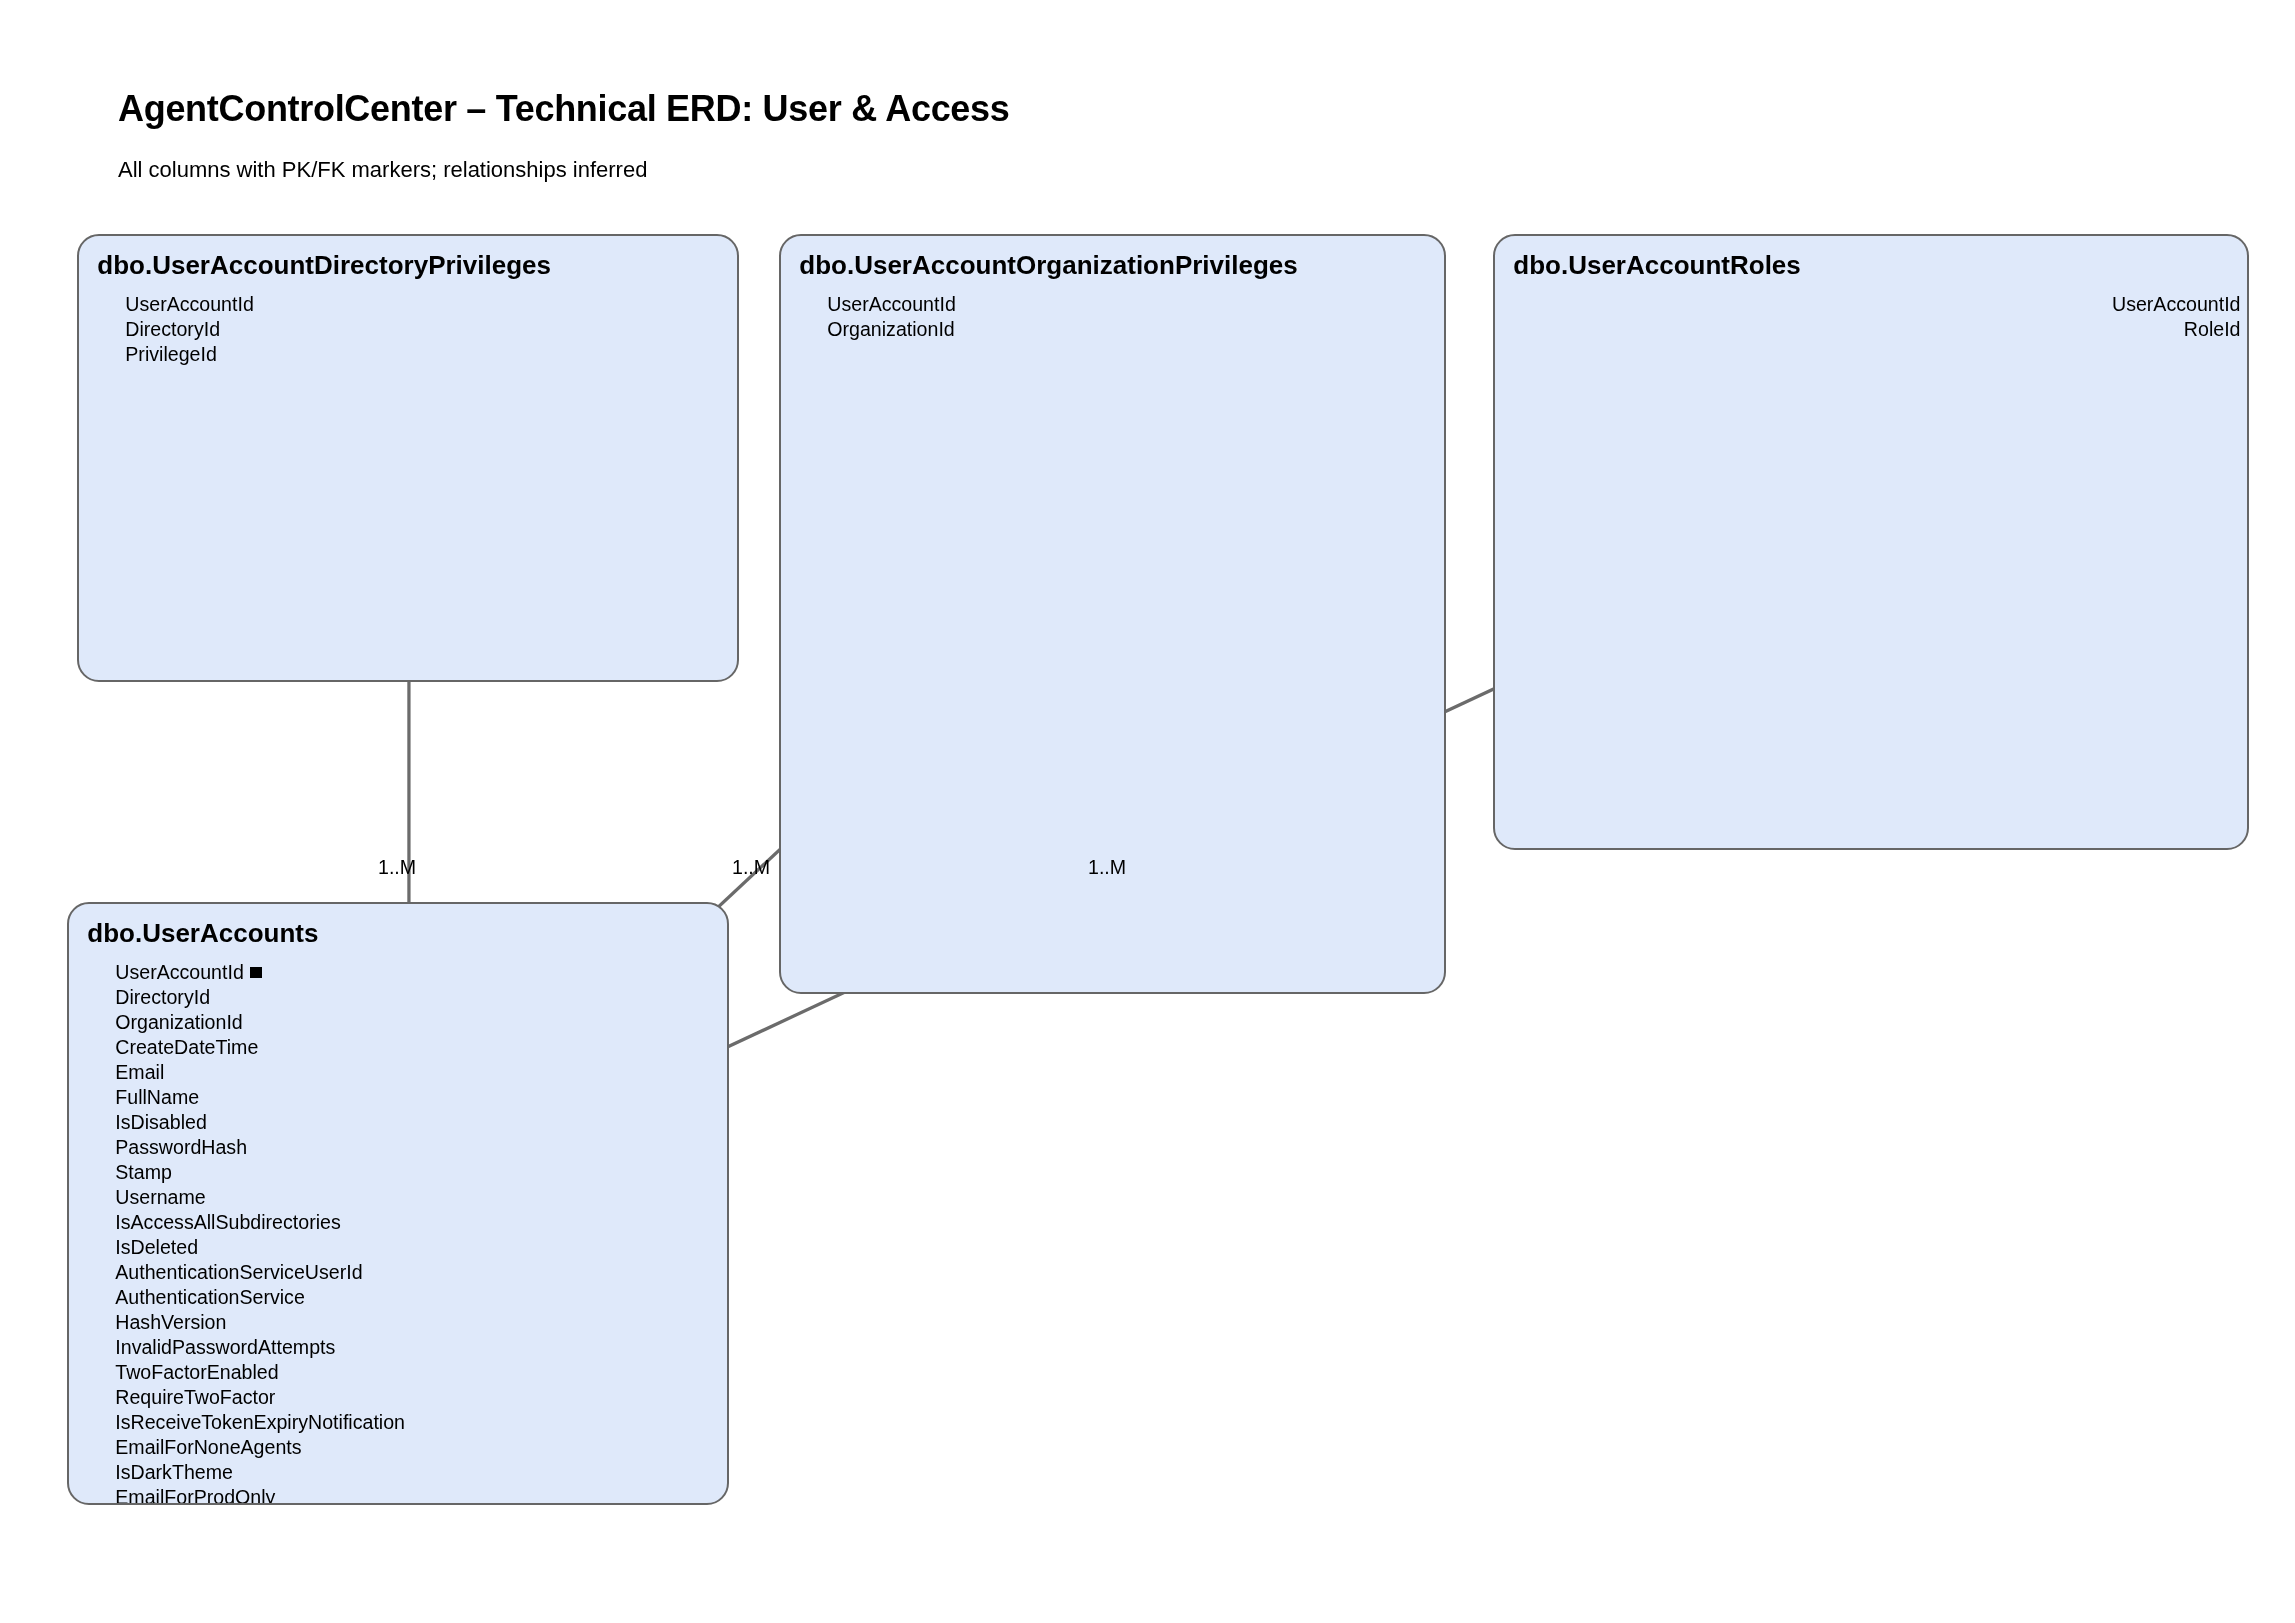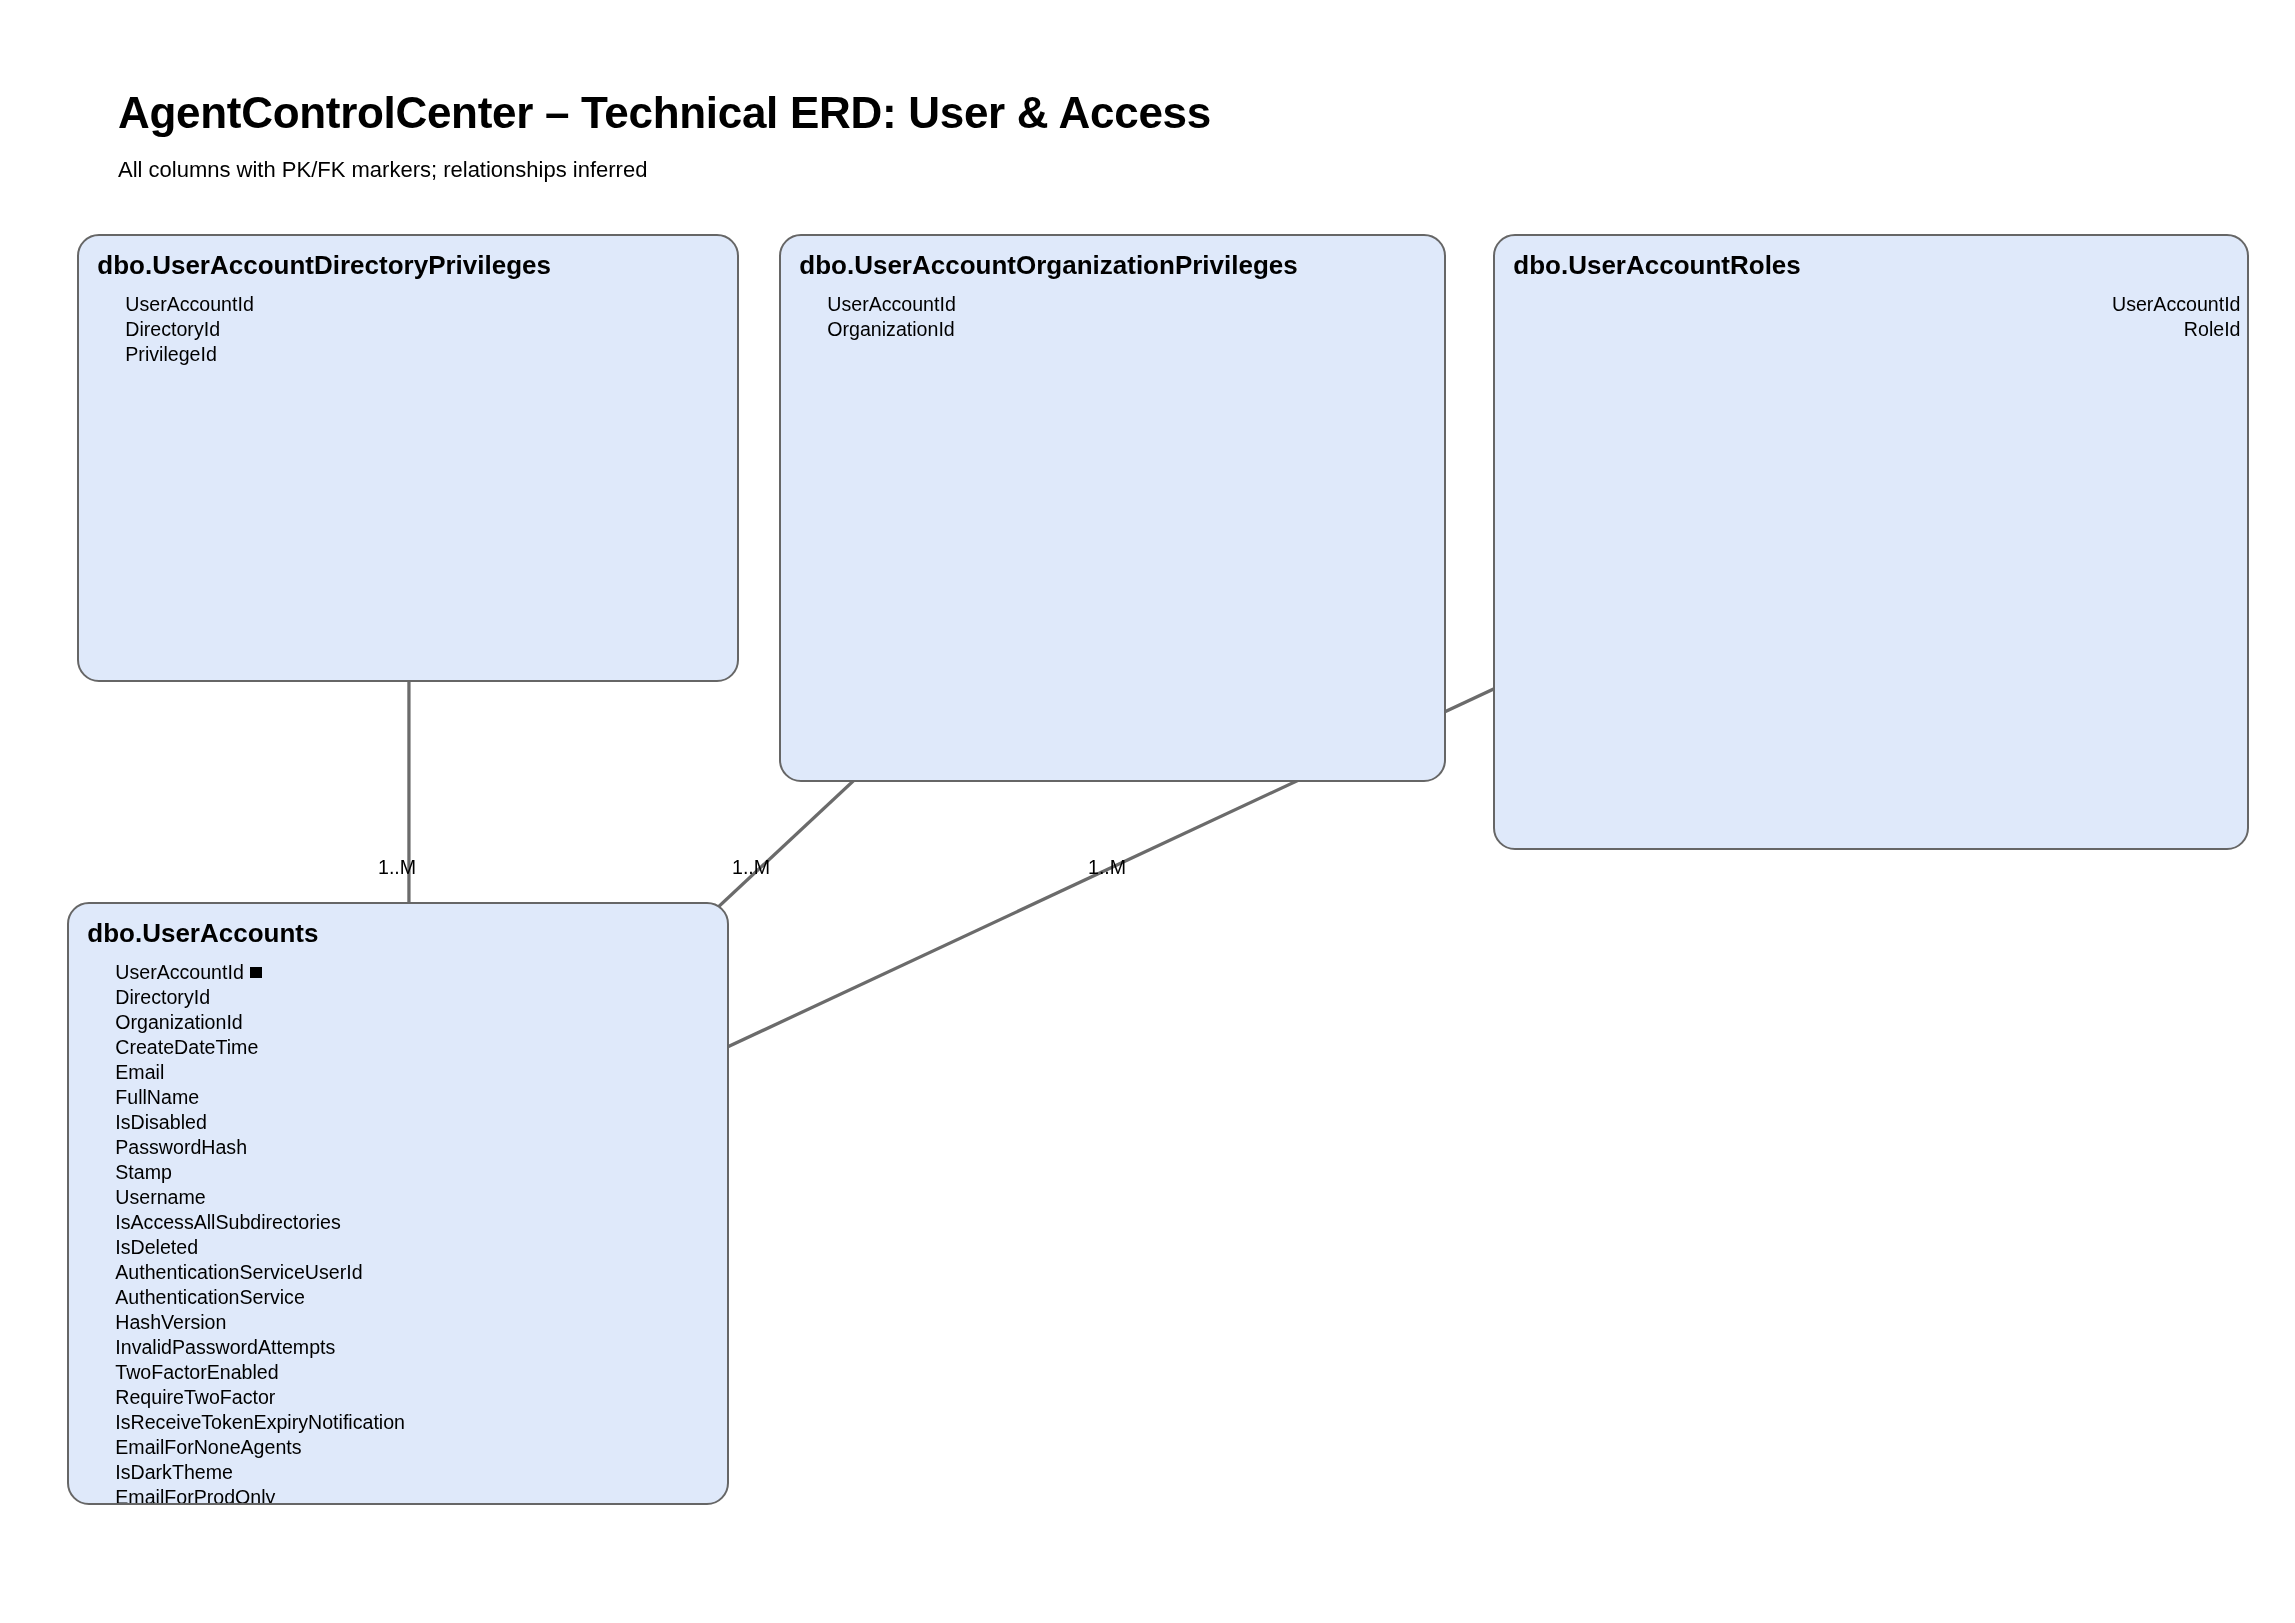--- a/index.html
+++ b/index.html
@@ -18,21 +18,21 @@
     height: 1623px;
     background: #ffffff;
     overflow: hidden;
   }
 
   
   #page-title {
     position: absolute;
     left: 118px;
     top: 88px;
-    font-size: 44px;
+    font-size: 36px;
     font-weight: bold;
     color: #000000;
     letter-spacing: -0.3px;
     white-space: nowrap;
   }
   #page-subtitle {
     position: absolute;
     left: 118px;
     top: 157px;
     font-size: 22px;
@@ -115,21 +115,21 @@
 
   <div class="entity" style="left:77px; top:234px; width:662px; height:448px;">
     <div class="entity-title">dbo.UserAccountDirectoryPrivileges</div>
     <div class="entity-columns">
       <div class="column-row"><span>UserAccountId</span></div>
       <div class="column-row"><span>DirectoryId</span></div>
       <div class="column-row"><span>PrivilegeId</span></div>
     </div>
   </div>
 
-  <div class="entity" style="left:779px; top:234px; width:667px; height:548px;">
+  <div class="entity" style="left:779px; top:234px; width:667px; height:760px;">
     <div class="entity-title">dbo.UserAccountOrganizationPrivileges</div>
     <div class="entity-columns">
       <div class="column-row"><span>UserAccountId</span></div>
       <div class="column-row"><span>OrganizationId</span></div>
     </div>
   </div>
 
   <div class="entity" style="left:1493px; top:234px; width:756px; height:616px;text-align:right;">
     <div class="entity-title">dbo.UserAccountRoles</div>
     <div class="entity-columns">

